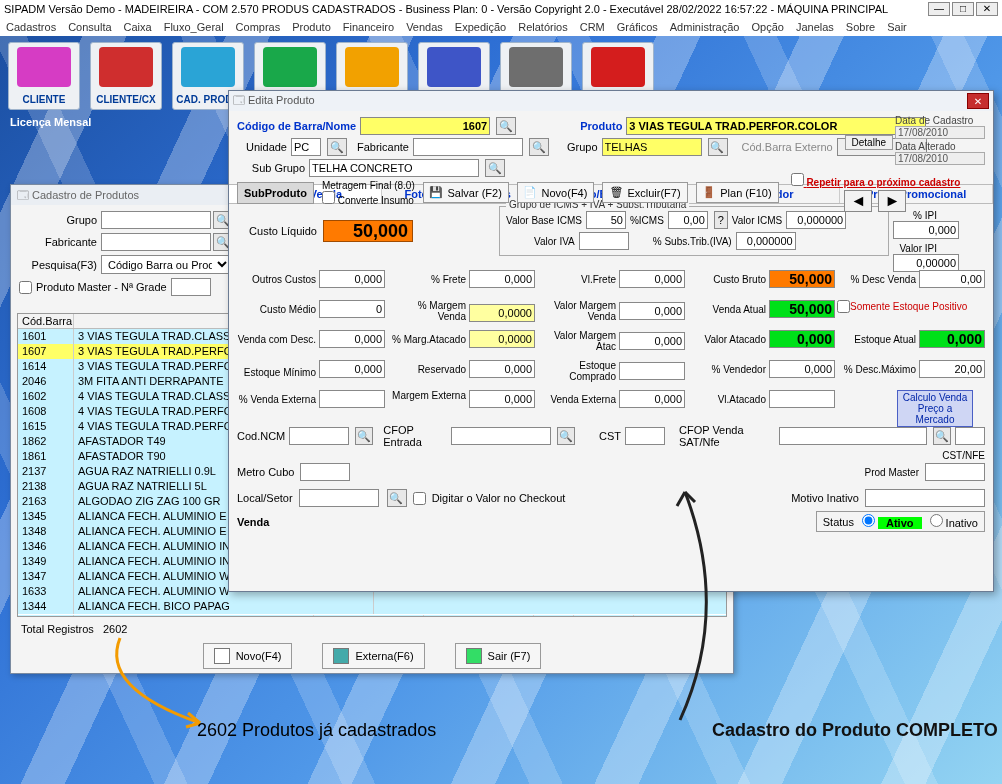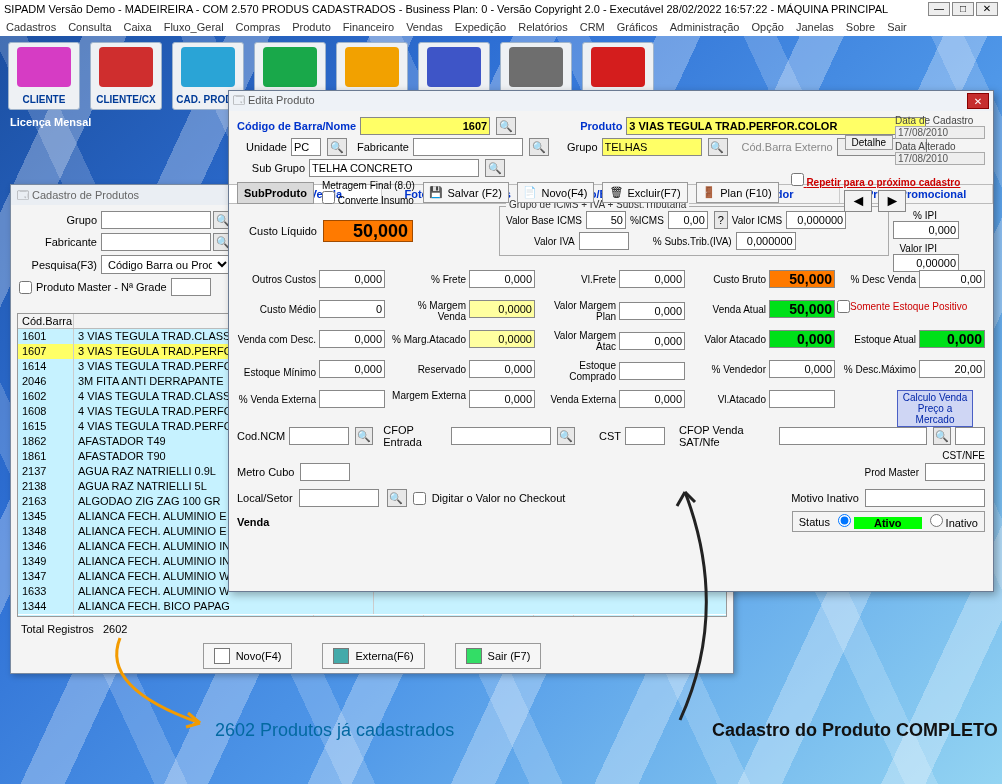--- a/index.html
+++ b/index.html
@@ -383,26 +383,26 @@
           <input class="inp num sinp val-orange" style="font-size: 14px; font-weight: 700;" value="50,000">
         </div>
         <div style="position: absolute; left: 608px; top: 66px; display: flex; align-items: center; width: 148px; font-size: 10px;">
           <span class="mini-label" style="width:80px">% Desc Venda</span>
           <input class="inp num sinp" style="" value="0,00">
         </div>
         <div style="position: absolute; left: 8px; top: 96px; display: flex; align-items: center; width: 148px; font-size: 10px;">
           <span class="mini-label" style="width:80px">Custo Médio</span>
           <input class="inp num sinp" style="" value="0">
         </div>
-        <div style="position: absolute; left: 158px; top: 96px; display: flex; align-items: flex-start; width: 148px; font-size: 10px;">
+        <div style="position: absolute; left: 158px; top: 96px; display: flex; align-items: flex-end; width: 148px; font-size: 10px;">
           <span class="mini-label" style="width:80px">% Margem Venda</span>
           <input class="inp num sinp yel" style="" value="0,0000">
         </div>
         <div style="position: absolute; left: 308px; top: 96px; display: flex; align-items: center; width: 148px; font-size: 10px;">
-          <span class="mini-label" style="width:80px">Valor Margem Plan</span>
+          <span class="mini-label" style="width:80px">Valor Margem Venda</span>
           <input class="inp num sinp" style="" value="0,000">
         </div>
         <div style="position: absolute; left: 458px; top: 96px; display: flex; align-items: center; width: 148px; font-size: 10px;">
           <span class="mini-label" style="width:80px">Venda Atual</span>
           <input class="inp num sinp val-green" style="font-size: 14px; font-weight: 700;" value="50,000">
         </div>
         <div style="position: absolute; left: 608px; top: 96px; display: flex; align-items: center; width: 148px; font-size: 10px;">
           <input type="checkbox" style=""> 
           <span style="color:#c00">Somente Estoque Positivo</span>
         </div>
@@ -495,21 +495,21 @@
           <div class="mini-btn">🔍</div>
         <input type="checkbox" style="">
           <span>Digitar o Valor no Checkout</span>
         <span style="margin-left:auto">Motivo Inativo</span>
           <input class="inp" style="width: 120px;">
       </div>
       <div style="display:flex;align-items:center;gap:10px;margin-top:4px">
         <span style="font-weight:700">Venda</span>
         <div style="margin-left:auto" class="status-box">
           <span style="font-weight:400">Status</span>
-          <label><input type="radio" checked="" style=""> <span style="background:#0f0;padding:0 20px;font-weight:700">Ativo</span></label>
+          <label><input type="radio" checked="" style=""> <span style="background:#0f0;padding:0 8px;font-weight:700">Ativo</span></label>
           <label><input type="radio" style=""> <span>Inativo</span></label>
         </div>
       </div>
     </div>
 
     <div class="bot-row">
       <div class="sub-btn">SubProduto</div>
       <div style="font-size:10px">
         <div>Metragem Final (8.0)</div>
         <label><input type="checkbox" style=""> <span>Converte Insumo</span></label>
@@ -538,19 +538,19 @@
         </div>
       </div>
     </div>
   </div>
 </div>
 
 <svg class="arrow-svg" style="left:90px;top:628px" width="140" height="110">
   <path d="M30,10 Q10,60 110,95" stroke="#f39b00" stroke-width="3" fill="none"></path>
   <path d="M110,95 l-12,-10 m12,10 l-14,4" stroke="#f39b00" stroke-width="3" fill="none"></path>
 </svg>
-<div class="annot" style="left:215px;top:720px;color:#0369a1">2602 Produtos já cadastrados</div>
+<div class="annot" style="left:197px;top:720px;color:#000000">2602 Produtos já cadastrados</div>
 
 <svg class="arrow-svg" style="left:640px;top:480px" width="120" height="250">
   <path d="M40,240 Q90,130 45,12" stroke="#222" stroke-width="3" fill="none"></path>
   <path d="M45,12 l-8,14 m8,-14 l10,10" stroke="#222" stroke-width="3" fill="none"></path>
 </svg>
 <div class="annot" style="left:712px;top:720px;color:#111;font-weight:700">Cadastro do Produto COMPLETO</div>
 
 </body></html>

